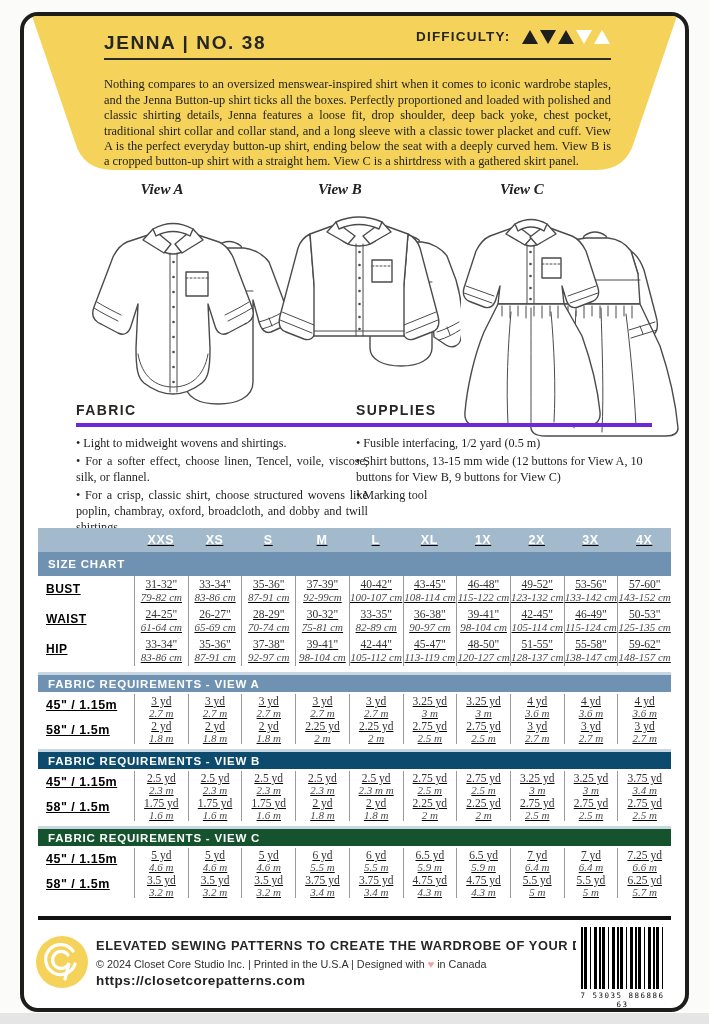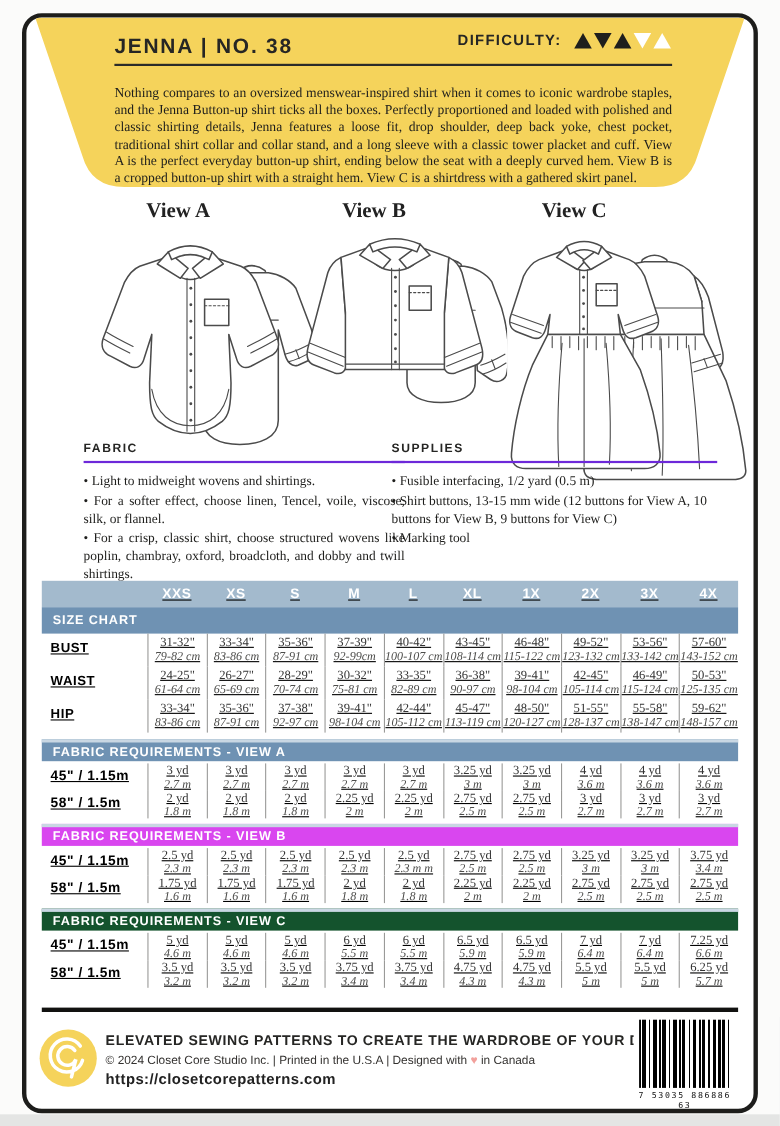--- a/index.html
+++ b/index.html
@@ -14,34 +14,34 @@
   .diff-label{font-size:13.5px;font-weight:bold;letter-spacing:1.2px;color:#262624;}
   .tris{display:flex;align-items:center;gap:2px;}
   .tri{width:0;height:0;border-left:8px solid transparent;border-right:8px solid transparent;}
   .tri.up.black{border-bottom:14px solid #1f1f1d;}
   .tri.down.black{border-top:14px solid #1f1f1d;}
   .tri.up.white{border-bottom:14px solid #fff;}
   .tri.down.white{border-top:14px solid #fff;}
   .title-rule{left:80px;top:42px;width:507px;height:2px;background:#2b2b29;}
   .desc{left:80px;top:49px;width:507px;font-family:"Liberation Serif",serif;font-size:12.4px;line-height:15.4px;text-align:justify;color:#1e1e1c;}
   
-  .view-label{font-family:"Liberation Serif",serif;font-weight:bold;font-size:19px;color:#222;text-align:center;width:100px;}
+  .view-label{font-family:"Liberation Serif",serif;font-style:italic;font-weight:bold;font-size:15px;color:#222;text-align:center;width:100px;}
   .vl-a{left:88px;top:165px;}  .vl-b{left:266px;top:165px;}  .vl-c{left:448px;top:165px;}
   .ill{position:absolute;}
   .ill-a{left:42px;top:180px;width:225px;height:218px;}
   .ill-b{left:232px;top:180px;width:205px;height:192px;}
   .ill-c{left:402px;top:180px;width:262px;height:242px;}
   .ill path,.ill rect{fill:#fff;stroke:#4b4b4b;stroke-width:1.4;stroke-linejoin:round;stroke-linecap:round;}
   .ill .thin{stroke-width:1;fill:none;}
   .ill .dot{fill:#4b4b4b;stroke:none;}
   
   .col{width:292px;}
   .fabric-col{left:52px;top:386px;}
   .supplies-col{left:332px;top:386px;width:296px;}
-  .col h3{margin:0 0 8px 0;font-size:11px;font-weight:bold;letter-spacing:1.4px;color:#262624;border-bottom:2px solid #6d28d9;padding-bottom:5px;}
+  .col h3{margin:0 0 8px 0;font-size:14px;font-weight:bold;letter-spacing:1.4px;color:#262624;border-bottom:4px solid #6d28d9;padding-bottom:5px;}
   .bullet{font-family:"Liberation Serif",serif;font-size:12.2px;line-height:16px;color:#1e1e1c;margin-bottom:2px;}
   .fabric-col .bullet{text-align:justify;}
   
   .tables{left:14px;top:512px;width:633px;}
   .grid{display:grid;grid-template-columns:96px repeat(10,1fr);text-decoration:underline;}
   .sizes-row{height:24px;align-items:center;}
   .size-name{color:#fff;font-weight:bold;font-size:12.5px;text-align:center;letter-spacing:0.5px;}
   .bar-dark{height:24px;display:flex;align-items:center;padding-left:10px;box-sizing:border-box;color:#fff;font-weight:bold;font-size:11.5px;letter-spacing:0.8px;}
   .req-bar{height:20px;border-top:3px solid #c9d7e3;margin-bottom:2px;}
   .rb0{margin-top:6px;} .rb1{margin-top:5px;} .rb2{margin-top:5px;}
@@ -428,21 +428,21 @@
               <div class="l1">3 yd</div>
               <div class="l2">2.7 m</div>
             </div>
             <div class="tcell">
               <div class="l1">3 yd</div>
               <div class="l2">2.7 m</div>
             </div>
           </div>
         </div>
 
-      <div class="bar-dark req-bar rb1" style="background:#d946ef;">FABRIC REQUIREMENTS - VIEW B</div>
+      <div class="bar-dark req-bar rb1" style="background:#0c4a6e;">FABRIC REQUIREMENTS - VIEW B</div>
       <div id="req1">
           <div class="grid trow req">
             <div class="tlabel">45" / 1.15m</div>
             <div class="tcell">
               <div class="l1">2.5 yd</div>
               <div class="l2">2.3 m</div>
             </div>
             <div class="tcell">
               <div class="l1">2.5 yd</div>
               <div class="l2">2.3 m</div>

